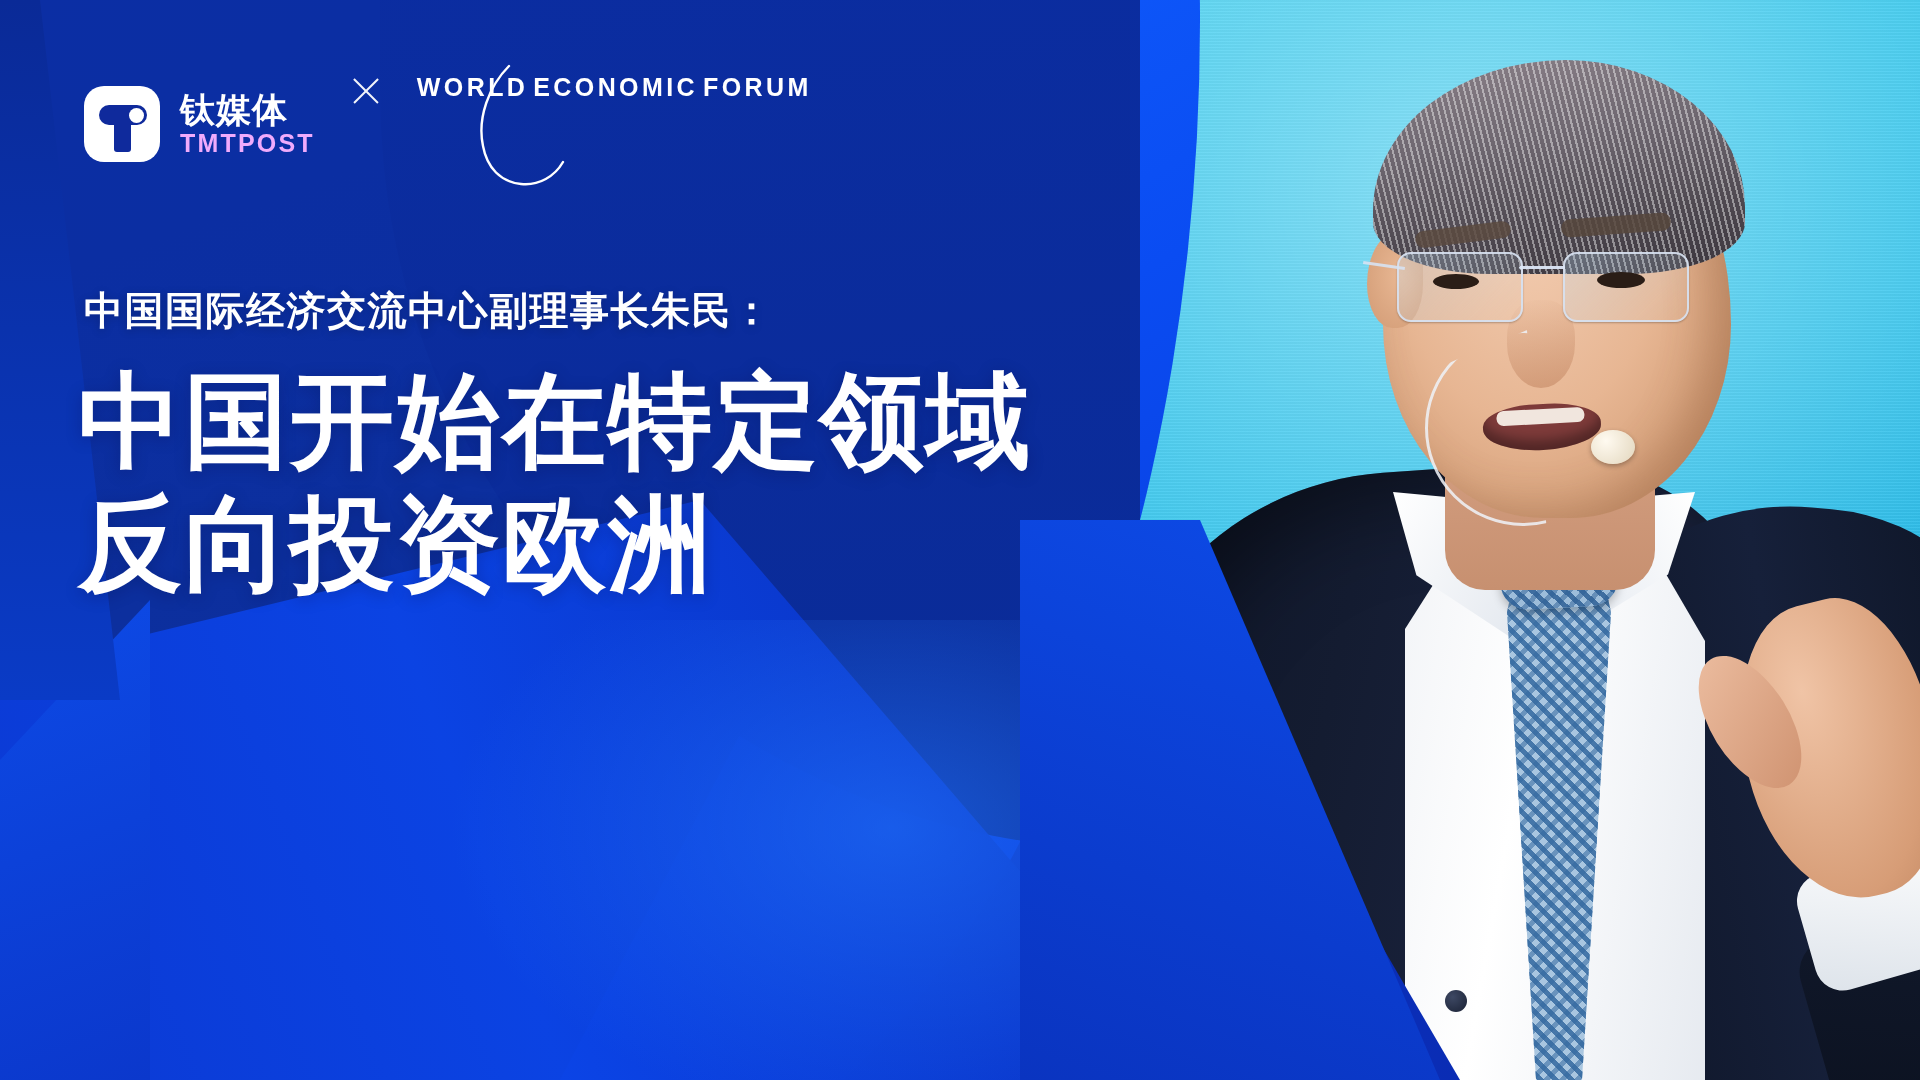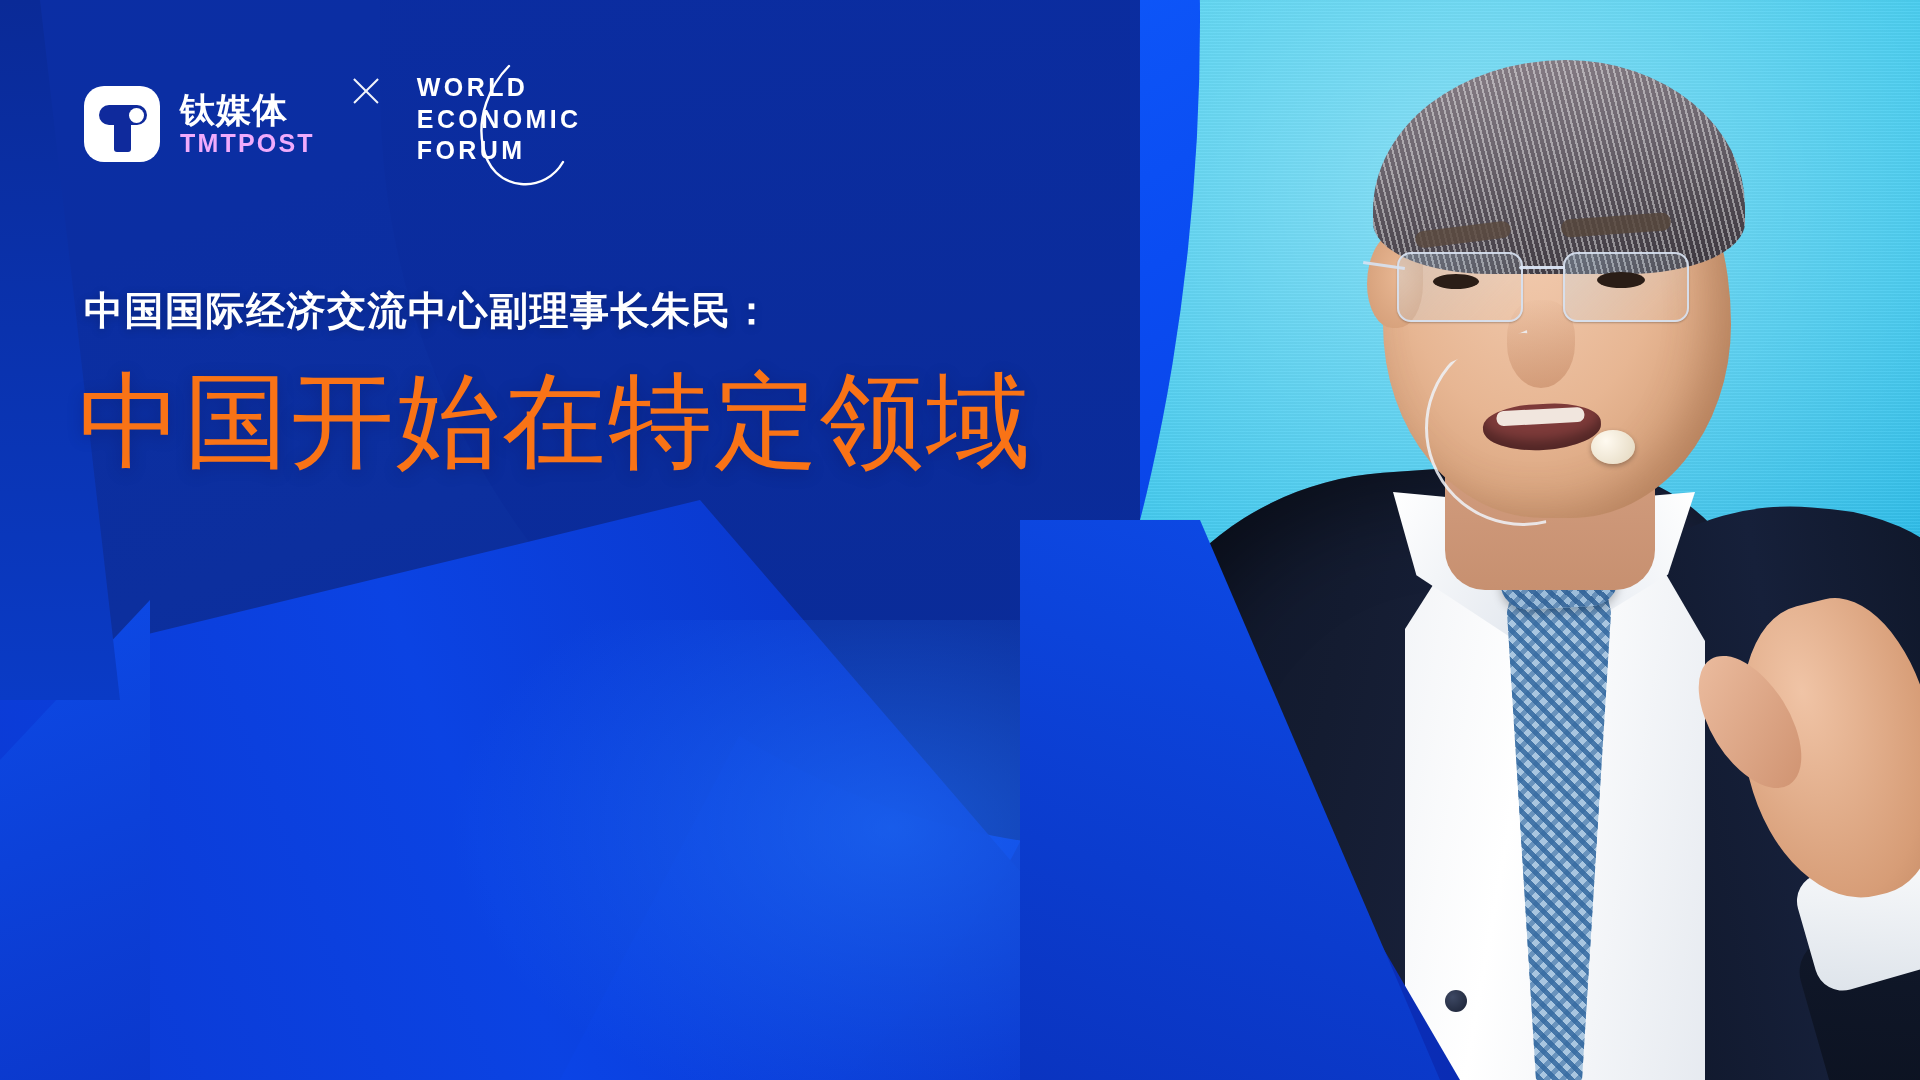--- a/index.html
+++ b/index.html
@@ -286,38 +286,38 @@
     width:34px;height:34px;position:relative;opacity:.95;
   }
   .x-sep i{
     position:absolute;left:0;top:16px;width:34px;height:1.8px;background:#fff;display:block;
   }
   .x-sep i:first-child{transform:rotate(45deg);}
   .x-sep i:last-child{transform:rotate(-45deg);}
   .wef{position:relative;width:208px;height:100px;color:#fff;}
   .wef-lines{
     position:relative;z-index:2;
-    display:flex;flex-direction:column;gap:5px;
+    display:flex;flex-direction:row;gap:5px;
     font-size:25px;font-weight:600;letter-spacing:3.4px;line-height:1.06;
   }
   .wef-swoosh{position:absolute;left:0;top:-10px;z-index:1;}
 
   
   .kicker{
     position:absolute;left:84px;top:284px;
     color:#ffffff;font-size:39px;font-weight:700;letter-spacing:1.5px;
     font-family:"DejaVu Sans","Liberation Sans",sans-serif;
     text-shadow:0 2px 10px rgba(0,0,0,.22);
     white-space:nowrap;
     text-align:right;
   }
   .headline{
     position:absolute;left:78px;top:360px;
-    color:#f97316;
-    font-size:104px;font-weight:400;line-height:1.18;letter-spacing:2px;
+    color:#ffffff;
+    font-size:104px;font-weight:700;line-height:1.18;letter-spacing:2px;
     font-family:"DejaVu Sans","Liberation Sans",sans-serif;
     text-shadow:0 3px 16px rgba(0,10,60,.25);
   }
   .headline div{white-space:nowrap;}
 </style>
 </head>
 <body>
 
 <div id="stage">
 
@@ -398,15 +398,16 @@
         <span>FORUM</span>
       </div>
     </div>
 
   </div>
 
   <div class="kicker">中国国际经济交流中心副理事长朱民：</div>
 
   <div class="headline">
     <div>中国开始在特定领域</div>
+    <div>反向投资欧洲</div>
   </div>
 
 </div>
 
 </body></html>

